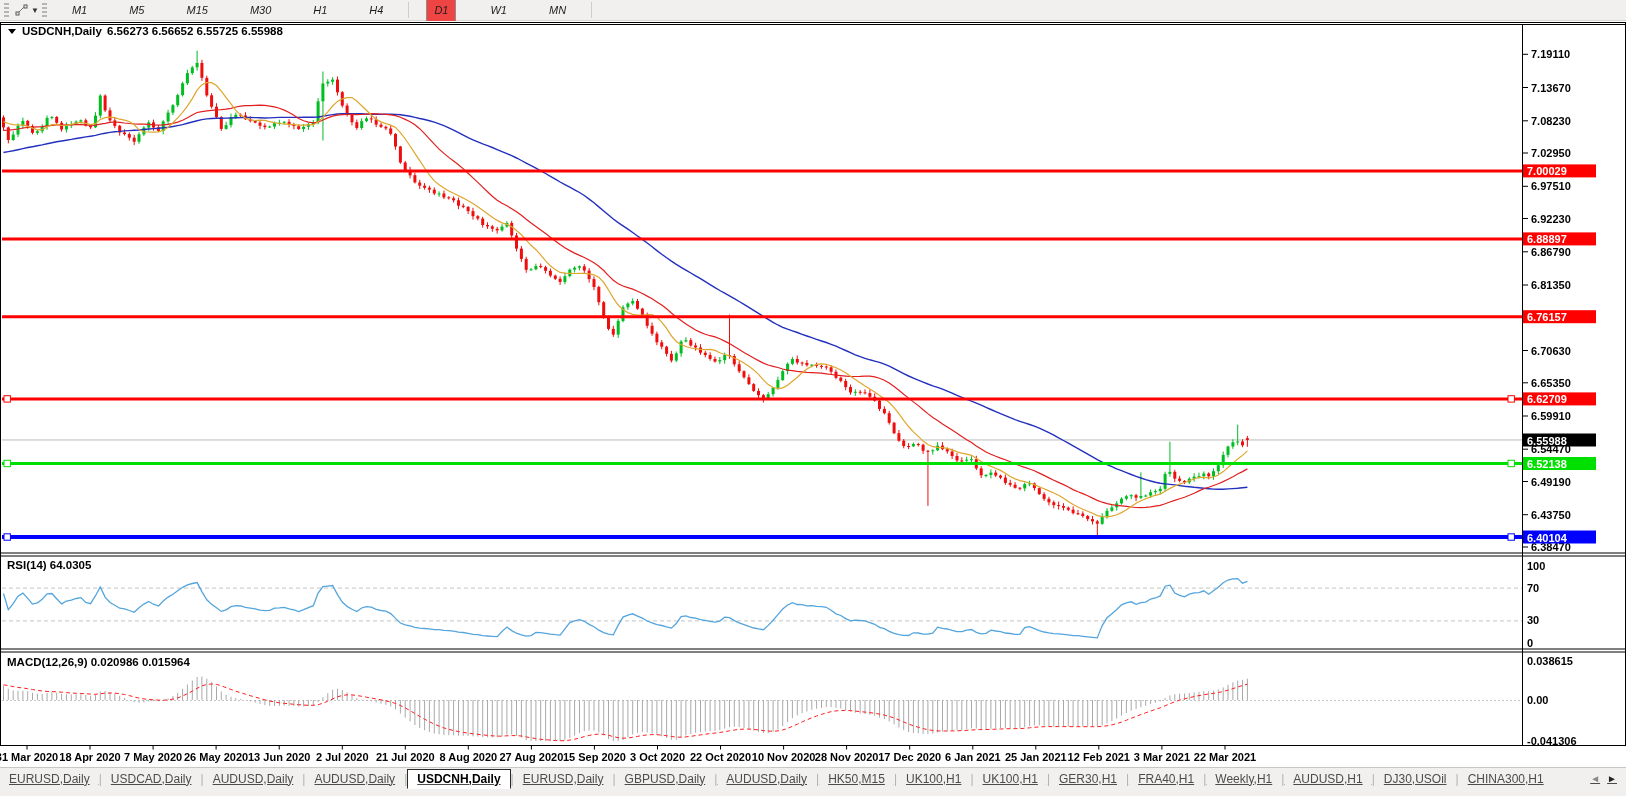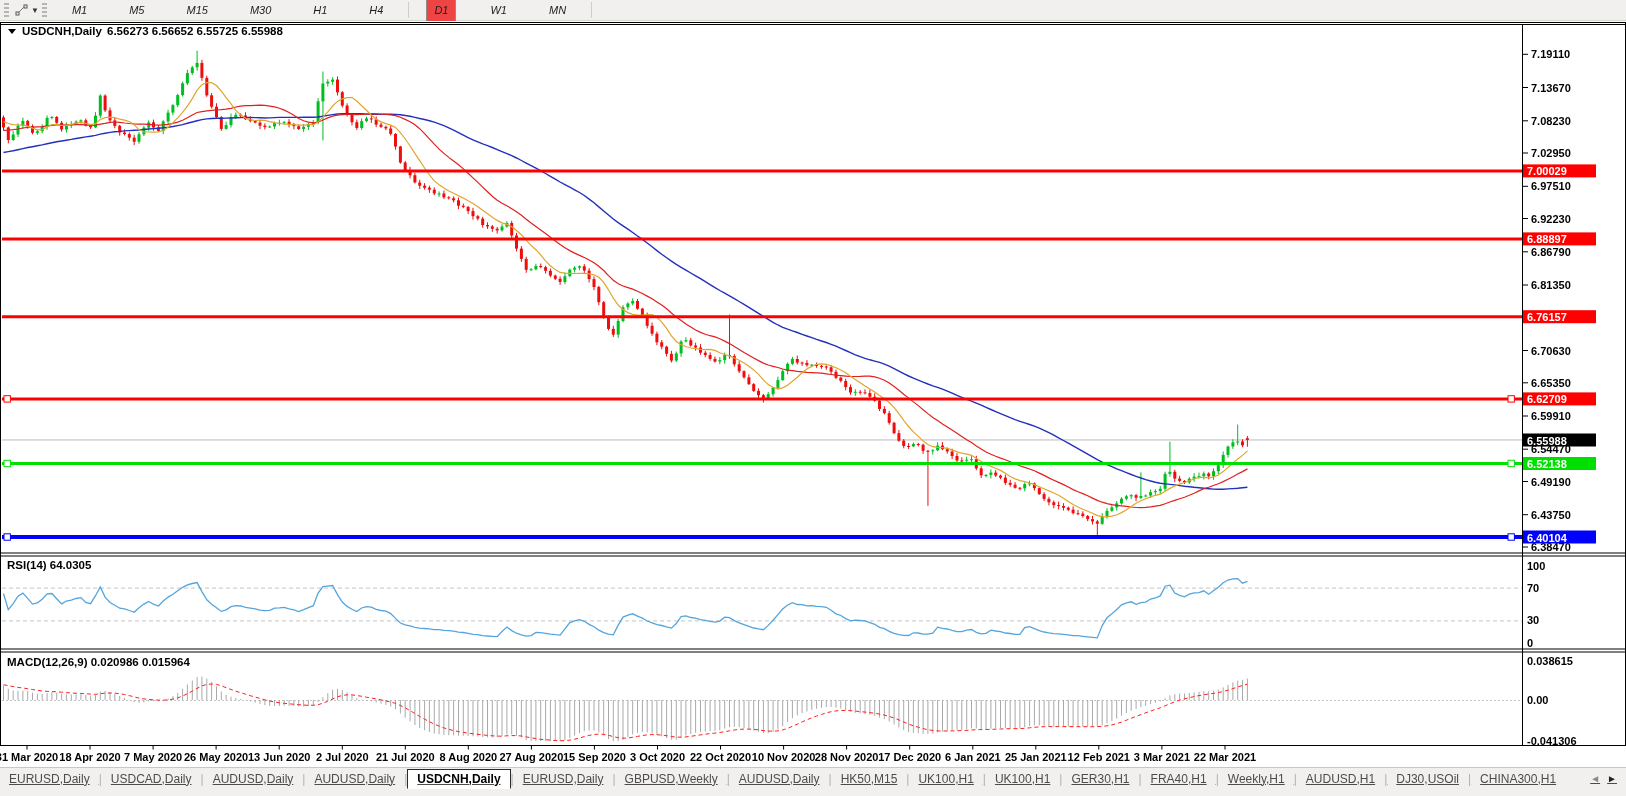--- a/index.html
+++ b/index.html
@@ -1491,21 +1491,21 @@
     <span class="tab">USDCAD,Daily</span>
     <span class="tabsep">|</span>
     <span class="tab">AUDUSD,Daily</span>
     <span class="tabsep">|</span>
     <span class="tab">AUDUSD,Daily</span>
     <span class="tabsep">|</span>
     <span class="tab active">USDCNH,Daily</span>
     <span class="tabsep">|</span>
     <span class="tab">EURUSD,Daily</span>
     <span class="tabsep">|</span>
-    <span class="tab">GBPUSD,Weekly</span>
+    <span class="tab">GBPUSD,Daily</span>
     <span class="tabsep">|</span>
     <span class="tab">AUDUSD,Daily</span>
     <span class="tabsep">|</span>
     <span class="tab">HK50,M15</span>
     <span class="tabsep">|</span>
     <span class="tab">UK100,H1</span>
     <span class="tabsep">|</span>
     <span class="tab">UK100,H1</span>
     <span class="tabsep">|</span>
     <span class="tab">GER30,H1</span>

